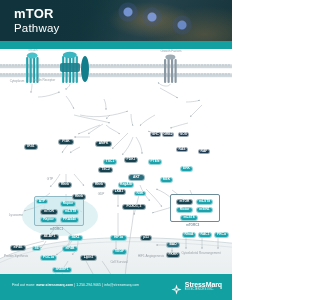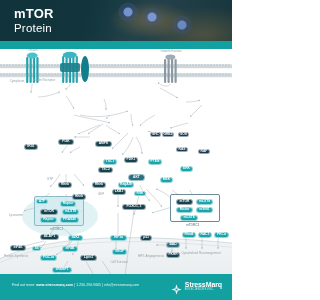--- a/index.html
+++ b/index.html
@@ -68,21 +68,21 @@
 </head>
 <body>
 
 <div id="root">
 
   <div class="header">
     <div class="hdr-photo"></div>
     <div class="hdr-fade"></div>
     <div class="hdr-text">
       <div class="hdr-title">mTOR</div>
-      <div class="hdr-sub">Protein</div>
+      <div class="hdr-sub">Pathway</div>
     </div>
   </div>
   <div class="accentbar"></div>
 
   <div class="canvas">
 
     <svg width="232" height="225">
       <defs>
         <marker id="ah" markerWidth="4" markerHeight="4" refX="3.4" refY="1.6" orient="auto">
           <path d="M0,0 L3.6,1.6 L0,3.2 z" fill="#b3bcc1"></path>

